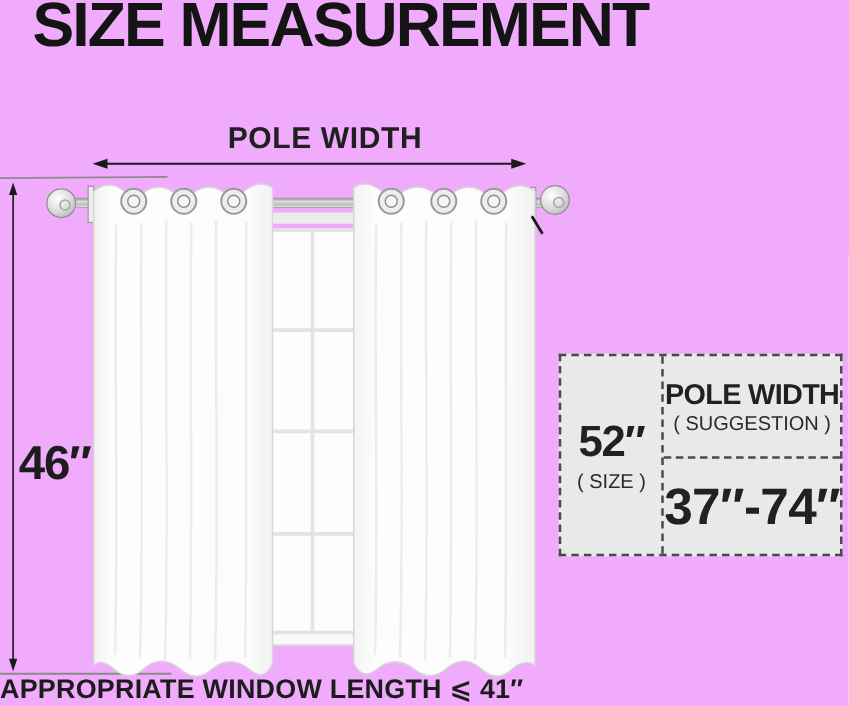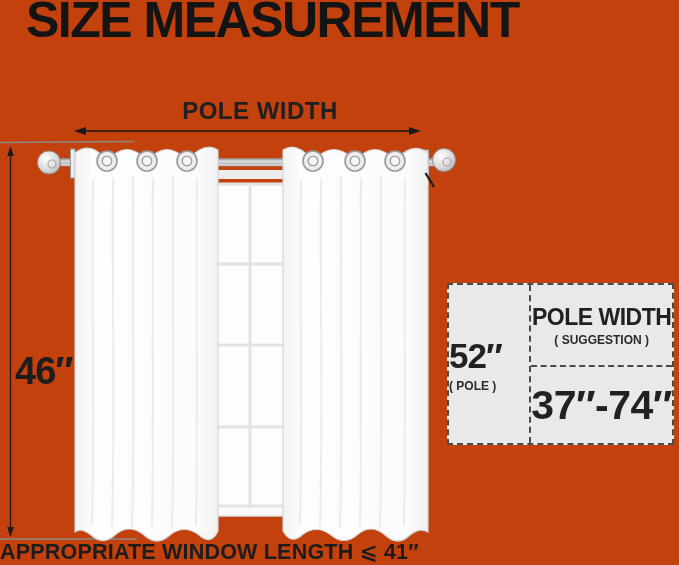--- a/index.html
+++ b/index.html
@@ -1,17 +1,17 @@
 <!DOCTYPE html>
 <html><head>
 <meta charset="utf-8">
 <style>
   html,body{margin:0;padding:0;background:#ffffff;}
   .page{
-    position:relative;width:679px;height:565px;overflow:hidden;background:#c2410c;
+    position:relative;width:679px;height:565px;overflow:hidden;background:#f0abfc;
     font-family:"Liberation Sans","DejaVu Sans",sans-serif;color:#1a1a1a;
   }
   .abs{position:absolute;}
   .page-title{
     left:26px;top:-5px;font-size:50px;font-weight:800;letter-spacing:-1.5px;
     color:#141414;white-space:nowrap;line-height:1.0;
   }
   .pole-width-label{
     left:150px;top:97px;width:220px;text-align:center;
     font-size:24px;font-weight:700;letter-spacing:0.5px;color:#202020;
@@ -25,32 +25,32 @@
   .window-note{
     left:0px;top:539px;width:482px;text-align:left;
     font-size:21.5px;font-weight:700;letter-spacing:0.2px;color:#1c1c1c;white-space:nowrap;
   }
   .spec-box{
     left:447px;top:283px;width:227px;height:162px;box-sizing:border-box;
     background:#e9e9e9;border:2px dashed #4a4a4a;display:flex;
   }
   .spec-left{
     width:84px;box-sizing:border-box;border-right:2px dashed #4a4a4a;
-    display:flex;flex-direction:column;align-items:flex-start;justify-content:center;gap:3px;
+    display:flex;flex-direction:column;align-items:center;justify-content:center;gap:3px;
   }
   .spec-right{flex:1;display:flex;flex-direction:column;}
   .spec-right-top{
     flex:0 0 52%;box-sizing:border-box;border-bottom:2px dashed #4a4a4a;
     display:flex;flex-direction:column;align-items:center;justify-content:center;gap:2px;
   }
   .spec-right-bottom{
     flex:1;display:flex;align-items:center;justify-content:center;
   }
   .spec-big{font-size:35px;font-weight:700;letter-spacing:-1px;color:#212121;white-space:nowrap;}
-  .spec-sub{font-size:12px;font-weight:700;letter-spacing:0px;color:#2a2a2a;white-space:nowrap;}
+  .spec-sub{font-size:16px;font-weight:400;letter-spacing:0px;color:#2a2a2a;white-space:nowrap;}
   .spec-title{font-size:23px;font-weight:700;letter-spacing:-0.5px;color:#212121;white-space:nowrap;}
   .spec-range{font-size:41px;font-weight:700;letter-spacing:-0.5px;color:#212121;white-space:nowrap;}
   svg{display:block;}
 </style>
 </head>
 <body>
 
 <div class="page">
 
   <svg class="abs" style="left:0;top:0;" width="679" height="565" viewBox="0 0 679 565">
@@ -172,21 +172,21 @@
   <div class="abs pole-width-label">POLE WIDTH</div>
 
   <div class="abs height-label">46″</div>
 
 
   <div class="abs window-note">APPROPRIATE WINDOW LENGTH ⩽ 41″</div>
 
   <div class="abs spec-box">
     <div class="spec-left">
       <div class="spec-big">52″</div>
-      <div class="spec-sub">( POLE )</div>
+      <div class="spec-sub">( SIZE )</div>
     </div>
     <div class="spec-right">
       <div class="spec-right-top">
         <div class="spec-title">POLE WIDTH</div>
         <div class="spec-sub">( SUGGESTION )</div>
       </div>
       <div class="spec-right-bottom">
         <div class="spec-range">37″-74″</div>
       </div>
     </div>

